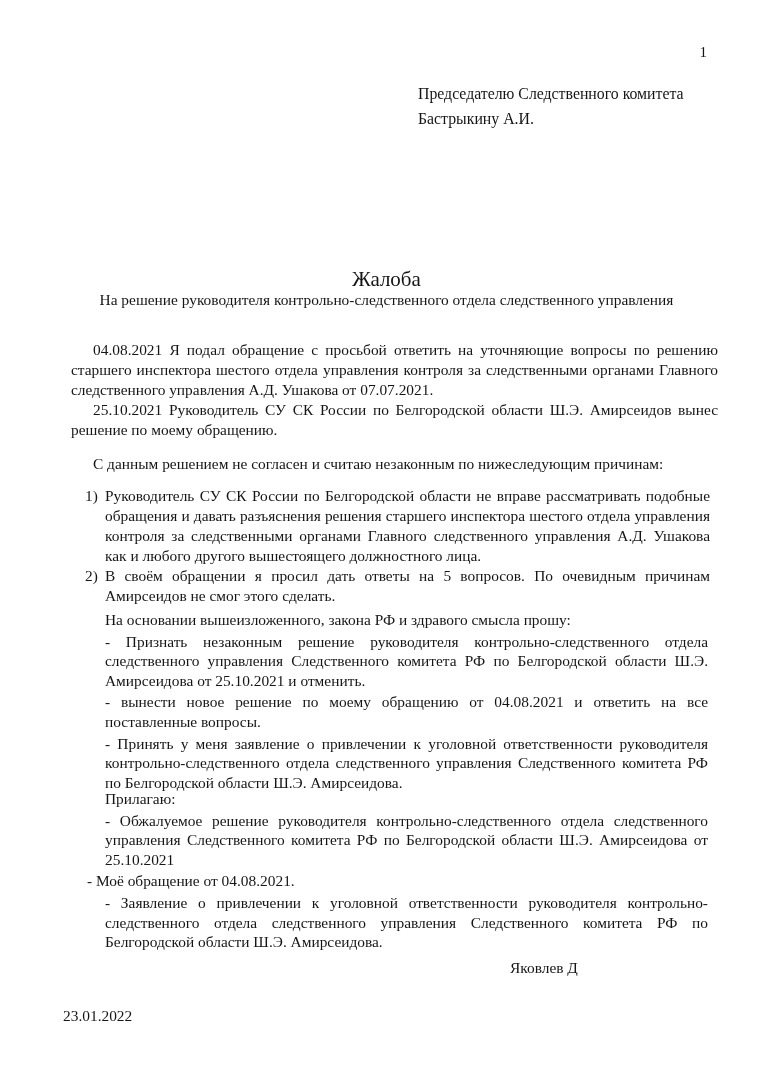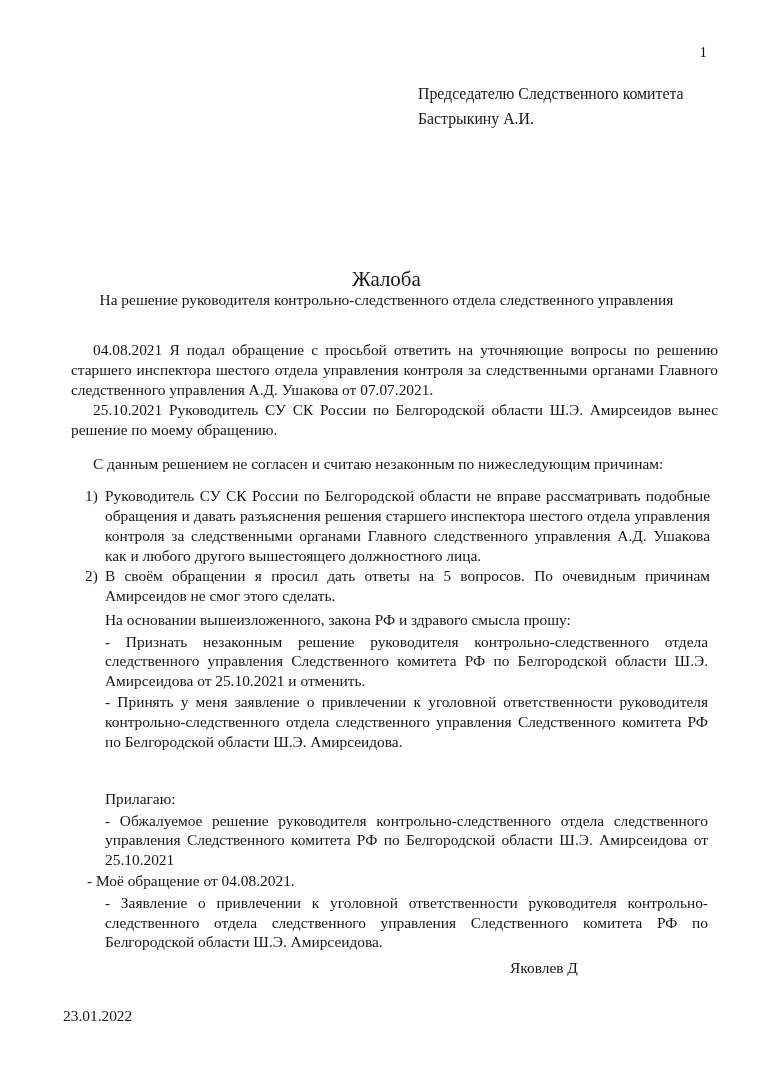--- a/index.html
+++ b/index.html
@@ -107,20 +107,21 @@
     </div>
     <div class="reason">
       <span class="marker">2)</span>
       <span>В своём обращении я просил дать ответы на 5 вопросов. По очевидным причинам Амирсеидов не смог этого сделать.</span>
     </div>
   </div>
 
   <div class="abs indent-block request">
     <p>На основании вышеизложенного, закона РФ и здравого смысла прошу:</p>
     <p>- Признать незаконным решение руководителя контрольно-следственного отдела следственного управления Следственного комитета РФ по Белгородской области Ш.Э. Амирсеидова от 25.10.2021 и отменить.</p>
+    <p>- вынести новое решение по моему обращению от 04.08.2021 и ответить на все поставленные вопросы.</p>
     <p>- Принять у меня заявление о привлечении к уголовной ответственности руководителя контрольно-следственного отдела следственного управления Следственного комитета РФ по Белгородской области Ш.Э. Амирсеидова.</p>
   </div>
 
   <div class="abs indent-block attachments">
     <p>Прилагаю:</p>
     <p>- Обжалуемое решение руководителя контрольно-следственного отдела следственного управления Следственного комитета РФ по Белгородской области Ш.Э. Амирсеидова от 25.10.2021</p>
     <p class="outdent">- Моё обращение от 04.08.2021.</p>
     <p>- Заявление о привлечении к уголовной ответственности руководителя контрольно-следственного отдела следственного управления Следственного комитета РФ по Белгородской области Ш.Э. Амирсеидова.</p>
   </div>
 

